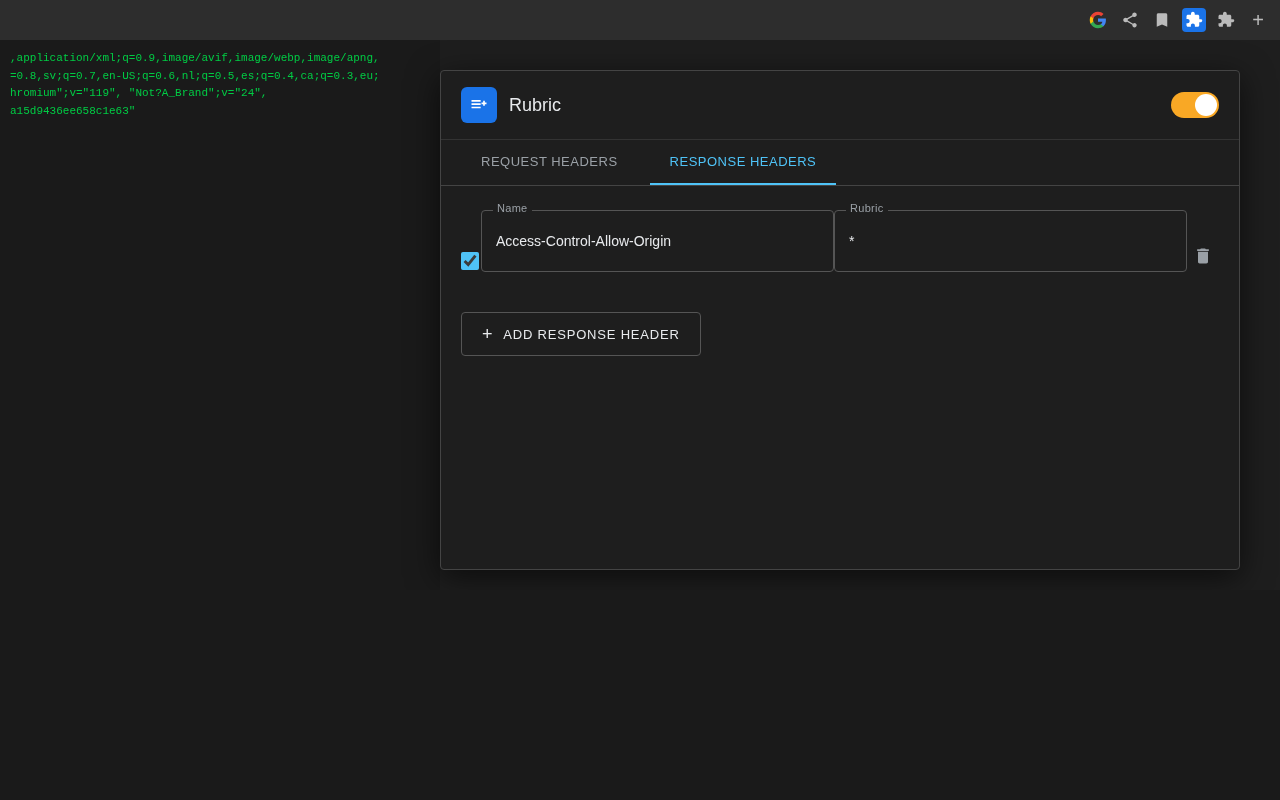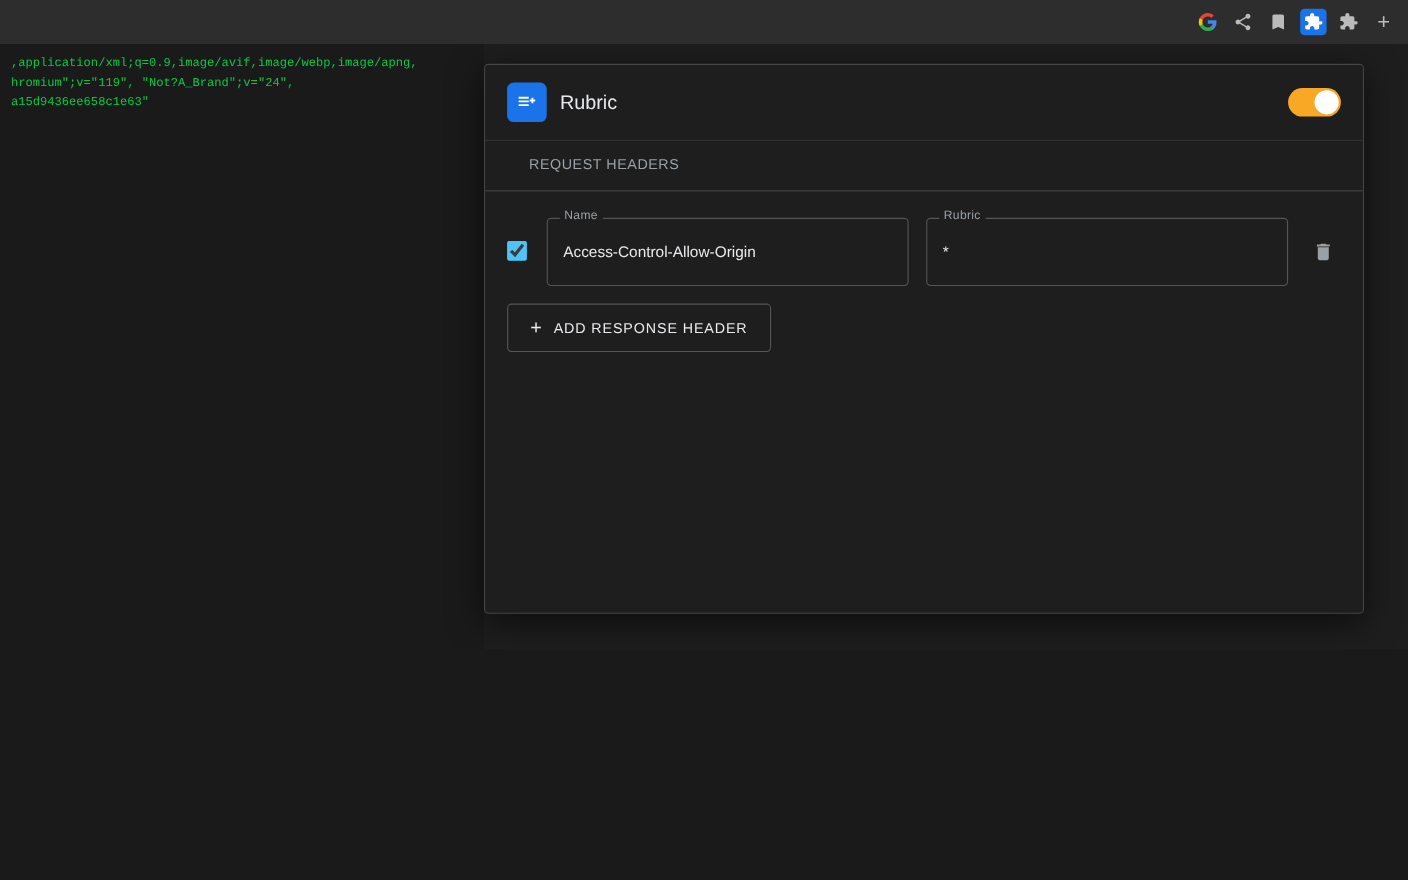--- a/index.html
+++ b/index.html
@@ -62,21 +62,21 @@
     }
 
     .code-line {
       white-space: nowrap;
       overflow: hidden;
     }
 
     
     .popup-panel {
       position: absolute;
-      top: 58px;
+      top: 70px;
       left: 440px;
       width: 800px;
       height: 500px;
       background: #1e1e1e;
       border: 1px solid #444;
       border-radius: 4px;
       box-shadow: 0 8px 32px rgba(0,0,0,0.6);
       display: flex;
       flex-direction: column;
     }
@@ -162,23 +162,22 @@
 
     
     .panel-content {
       padding: 24px 20px;
       flex: 1;
     }
 
     
     .header-row {
       display: flex;
-      align-items: center;
-      gap: 16px;
-      margin-bottom: 16px;
+      align-items: flex-end;
+      margin-bottom: 40px;
     }
 
     .checkbox-container {
       width: 20px;
       height: 20px;
       flex-shrink: 0;
     }
 
     .checkbox-el {
       width: 18px;
@@ -294,20 +293,21 @@
     <svg width="18" height="18" viewBox="0 0 24 24" fill="#bbb">
       <path d="M20.5 11H19V7c0-1.1-.9-2-2-2h-4V3.5C13 2.12 11.88 1 10.5 1S8 2.12 8 3.5V5H4c-1.1 0-1.99.9-1.99 2v3.8H3.5c1.49 0 2.7 1.21 2.7 2.7s-1.21 2.7-2.7 2.7H2V19c0 1.1.9 2 2 2h3.8v-1.5c0-1.49 1.21-2.7 2.7-2.7s2.7 1.21 2.7 2.7V21H17c1.1 0 2-.9 2-2v-4h1.5c1.38 0 2.5-1.12 2.5-2.5S21.88 11 20.5 11z"></path>
     </svg>
   </div>
   <div class="toolbar-icon" style="font-size: 20px; color: #bbb;">+</div>
 </div>
 
 <div class="code-area">
   <div class="code-line">,application/xml;q=0.9,image/avif,image/webp,image/apng,</div>
   <div class="code-line"></div>
+  <div class="code-line">=0.8,sv;q=0.7,en-US;q=0.6,nl;q=0.5,es;q=0.4,ca;q=0.3,eu;</div>
   <div class="code-line"></div>
   <div class="code-line">hromium";v="119", "Not?A_Brand";v="24",</div>
   <div class="code-line"></div>
   <div class="code-line"></div>
   <div class="code-line"></div>
   <div class="code-line"></div>
   <div class="code-line"></div>
   <div class="code-line">a15d9436ee658c1e63"</div>
 </div>
 
@@ -321,20 +321,21 @@
       </svg>
     </div>
     <span class="panel-title">Rubric</span>
     <div class="toggle-switch">
       <div class="toggle-knob"></div>
     </div>
   </div>
 
   <div class="tabs-bar">
     <div class="tab-item">REQUEST HEADERS</div>
+    <div class="tab-item active">RESPONSE HEADERS</div>
   </div>
 
   <div class="panel-content">
 
     <div class="header-row">
 
       <div class="checkbox-container">
         <input type="checkbox" class="checkbox-el" checked="" style="">
       </div>
 

